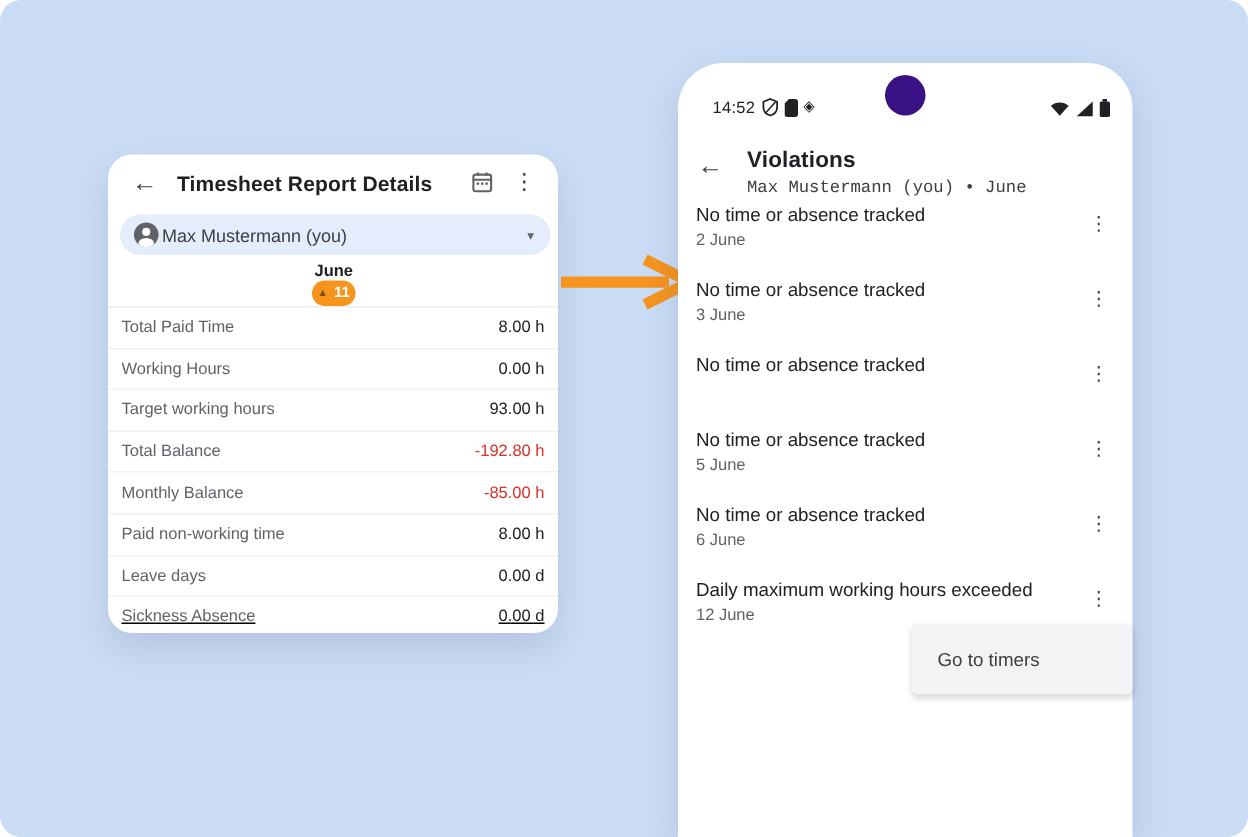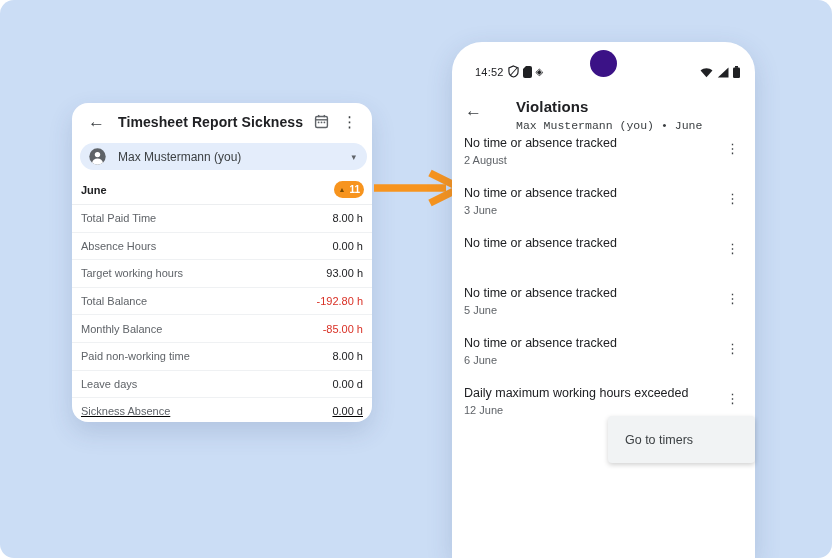--- a/index.html
+++ b/index.html
@@ -8,25 +8,25 @@
   
   .card{position:absolute;left:72px;top:103px;width:300px;height:319px;background:#fff;border-radius:16px;
         box-shadow:0 10px 24px rgba(50,70,120,.16);}
   .card-header{display:flex;align-items:center;height:37px;padding:0 15px 0 16px;}
   .back-arrow{font-size:17px;color:#3c4043;line-height:1;cursor:pointer;}
   .card-title{font-size:14px;font-weight:bold;color:#202124;margin-left:13px;flex:1;letter-spacing:.1px;}
   .hdr-icons{display:flex;align-items:center;gap:13px;}
   .kebab{font-size:15px;color:#3c4043;line-height:1;cursor:pointer;}
 
   .user-pill{margin:3px 5px 5px 8px;height:27px;border-radius:14px;background:var(--pill,#e4edfb);
-             display:flex;align-items:center;padding:0 11px 0 9px;gap:12px;font-size:12px;color:#3c4043;cursor:pointer;}
+             display:flex;align-items:center;padding:0 11px 0 9px;gap:2px;font-size:12px;color:#3c4043;cursor:pointer;}
   .caret{margin-left:auto;font-size:9px;color:#5f6368;}
 
   .june-row{display:flex;align-items:center;justify-content:space-between;height:29px;margin-top:1px;
-            padding:0 8px 0 9px;border-bottom:1px solid #eceef0;}
+            padding:0 8px 0 9px;border-bottom:1px solid #eceef0;flex-direction:column;}
   .june-label{font-size:11px;font-weight:bold;color:#202124;}
   .badge{background:var(--orange,#f7941e);border-radius:9px;height:17px;display:flex;align-items:center;gap:4px;
          padding:0 4px;color:#fff;font-size:10px;font-weight:bold;cursor:pointer;}
   .warn-tri{font-size:7px;color:#7a4a00;line-height:1;}
 
   .t-row{display:flex;justify-content:space-between;align-items:center;height:26.6px;padding:0 9px;
          border-bottom:1px solid #eff1f3;font-size:11px;}
   .t-row:last-child{border-bottom:none;text-decoration:underline;}
   .t-label{color:#5f6368;}
   .t-value{color:#202124;}
@@ -40,21 +40,21 @@
          border-radius:30px 30px 0 0;box-shadow:0 8px 26px rgba(50,70,120,.18);}
   .statusbar{position:relative;height:36px;display:flex;align-items:flex-end;justify-content:space-between;
              padding:0 15px 4px 13px;font-size:11px;color:#202124;}
   .sb-left,.sb-right{display:flex;align-items:center;gap:4px;margin-left:10px;}
   .sb-time{letter-spacing:.2px;}
   .sb-glyph{font-size:10px;line-height:1;color:#202124;}
   .notch{position:absolute;left:138px;top:8px;width:27px;height:27px;border-radius:50%;background:var(--purple,#3b1286);}
 
   .phone-header{display:flex;align-items:flex-start;padding:16px 16px 0 13px;}
   .p-back{font-size:17px;color:#3c4043;margin-top:3px;cursor:pointer;}
-  .p-titles{margin-left:34px;}
+  .p-titles{margin-left:16px;}
   .p-title{font-size:15px;font-weight:bold;color:#202124;letter-spacing:.1px;}
   .p-sub{font-size:11.5px;color:#3c4043;margin-top:4px;font-family:Liberation Mono, monospace;}
 
   .vlist{}
   .v-item{position:relative;height:50px;padding:4px 40px 0 12px;box-sizing:border-box;}
   .v-title{font-size:12.5px;color:#202124;}
   .v-date{font-size:11px;color:#5f6368;margin-top:4px;}
   .v-kebab{position:absolute;right:16px;top:9px;font-size:13px;color:#3c4043;cursor:pointer;}
 
   .ctx-menu{position:absolute;left:156px;top:374px;width:147px;height:47px;background:var(--menu,#f1f3f4);
@@ -62,21 +62,21 @@
   .ctx-item{font-size:12.5px;color:#3c4043;padding-left:17px;cursor:pointer;width:100%;}
 </style>
 </head>
 <body>
 
 <div class="canvas">
 
   <div class="card">
     <div class="card-header">
       <span class="back-arrow">←</span>
-      <span class="card-title">Timesheet Report Sickness</span>
+      <span class="card-title">Timesheet Report Details</span>
       <span class="hdr-icons">
         <svg width="15" height="15" viewBox="0 0 16 16">
           <rect x="1.7" y="2.6" width="12.6" height="11.8" rx="1.6" fill="none" stroke="#5f6368" stroke-width="1.5"></rect>
           <line x1="1.7" y1="6.2" x2="14.3" y2="6.2" stroke="#5f6368" stroke-width="1.5"></line>
           <line x1="5" y1="1" x2="5" y2="3.4" stroke="#5f6368" stroke-width="1.5"></line>
           <line x1="11" y1="1" x2="11" y2="3.4" stroke="#5f6368" stroke-width="1.5"></line>
           <circle cx="4.9" cy="9" r="0.95" fill="#5f6368"></circle>
           <circle cx="8" cy="9" r="0.95" fill="#5f6368"></circle>
           <circle cx="11.1" cy="9" r="0.95" fill="#5f6368"></circle>
         </svg>
@@ -105,21 +105,21 @@
         <span class="warn-tri">▲</span>
         <span>11</span>
       </span>
     </div>
 
     <div class="t-row">
       <span class="t-label">Total Paid Time</span>
       <span class="t-value">8.00 h</span>
     </div>
     <div class="t-row">
-      <span class="t-label">Absence Hours</span>
+      <span class="t-label">Working Hours</span>
       <span class="t-value">0.00 h</span>
     </div>
     <div class="t-row">
       <span class="t-label">Target working hours</span>
       <span class="t-value">93.00 h</span>
     </div>
     <div class="t-row">
       <span class="t-label">Total Balance</span>
       <span class="t-value neg">-192.80 h</span>
     </div>
@@ -179,21 +179,21 @@
       <span class="p-back">←</span>
       <span class="p-titles">
         <div class="p-title">Violations</div>
         <div class="p-sub">Max Mustermann (you) • June</div>
       </span>
     </div>
 
     <div class="vlist">
       <div class="v-item">
         <div class="v-title">No time or absence tracked</div>
-        <div class="v-date">2 August</div>
+        <div class="v-date">2 June</div>
         <span class="v-kebab">⋮</span>
       </div>
       <div class="v-item">
         <div class="v-title">No time or absence tracked</div>
         <div class="v-date">3 June</div>
         <span class="v-kebab">⋮</span>
       </div>
       <div class="v-item">
         <div class="v-title">No time or absence tracked</div>
         <span class="v-kebab">⋮</span>

